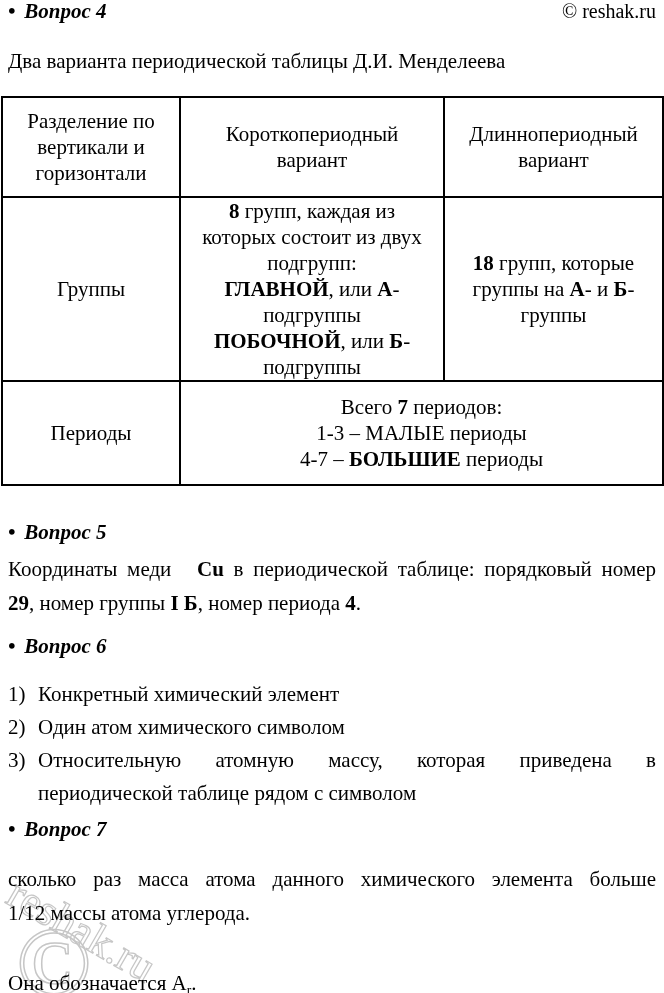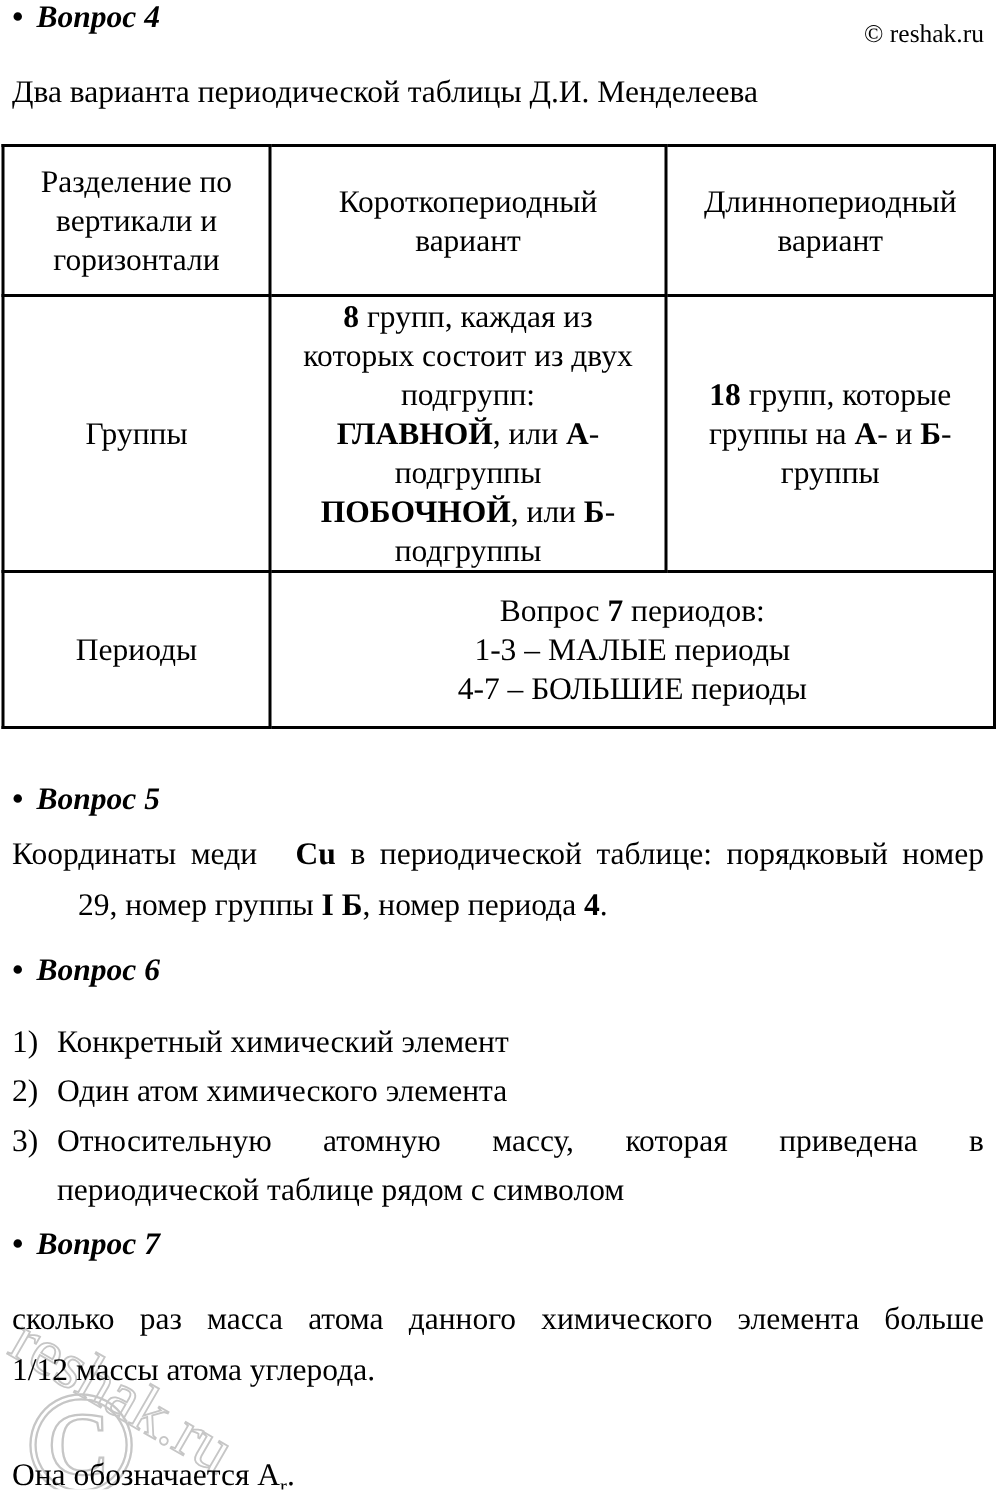--- a/index.html
+++ b/index.html
@@ -5,21 +5,21 @@
   * { margin:0; padding:0; box-sizing:border-box; }
   html,body { width:664px; height:993px; }
   body {
     position:relative; overflow:hidden; background:#ffffff; color:#000;
     font-family:"Liberation Serif", serif; font-size:21px;
   }
   .abs { position:absolute; }
   .q-heading { font-weight:bold; font-style:italic; line-height:22px; left:8px; }
   .q-heading .bullet { margin-right:9px; }
   #h4 { top:0; }
-  #credit { top:12px; right:8px; font-size:17px; line-height:22px; }
+  #credit { top:0; right:8px; font-size:20px; line-height:22px; }
   #intro { top:44px; left:8px; width:648px; line-height:34px; }
 
   #tbl { top:96px; left:1px; width:661px; border-collapse:collapse; table-layout:fixed;
          text-align:center; line-height:26px; }
   #tbl td { border:2px solid #000; vertical-align:middle; padding:0 4px; }
 
   #h5 { top:521px; }
   #p5 { top:552px; left:8px; width:648px; line-height:34px; }
   .jl { text-align:justify; text-align-last:justify; }
 
@@ -65,44 +65,44 @@
       <td><span>Короткопериодный</span><br><span>вариант</span></td>
       <td><span>Длиннопериодный</span><br><span>вариант</span></td>
     </tr>
     <tr style="height:184px;">
       <td>Группы</td>
       <td><span style="font-weight: bold;">8</span><span> групп, каждая из</span><br><span>которых состоит из двух</span><br><span>подгрупп:</span><br><span style="font-weight: bold;">ГЛАВНОЙ</span><span>, или </span><span style="font-weight: bold;">А</span><span>-</span><br><span>подгруппы</span><br><span style="font-weight: bold;">ПОБОЧНОЙ</span><span>, или </span><span style="font-weight: bold;">Б</span><span>-</span><br><span>подгруппы</span></td>
       <td><span style="font-weight: bold;">18</span><span> групп, которые</span><br><span>группы на </span><span style="font-weight: bold;">А</span><span>- и </span><span style="font-weight: bold;">Б</span><span>-</span><br><span>группы</span></td>
     </tr>
     <tr style="height:104px;">
       <td>Периоды</td>
-      <td colspan="2"><span>Вопрос </span><span style="font-weight: bold;">7</span><span> периодов:</span><br><span>1-3 – </span><span style="font-weight: normal;">МАЛЫЕ</span><span> периоды</span><br><span>4-7 – </span><span style="font-weight: normal;">БОЛЬШИЕ</span><span> периоды</span></td>
+      <td colspan="2"><span>Всего </span><span style="font-weight: bold;">7</span><span> периодов:</span><br><span>1-3 – </span><span style="font-weight: normal;">МАЛЫЕ</span><span> периоды</span><br><span>4-7 – </span><span style="font-weight: bold;">БОЛЬШИЕ</span><span> периоды</span></td>
     </tr>
   </tbody>
 </table>
 
 <div id="h5" class="abs q-heading content">
   <span class="bullet">•</span><span>Вопрос 5</span>
 </div>
 <div id="p5" class="abs content">
   <div class="jl"><span>Координаты меди </span><span style="font-weight: bold; margin-left: 16px;">Cu</span><span> в периодической таблице: порядковый номер</span></div>
-  <div><span style="font-weight: normal; margin-left: 44px;">29</span><span>, номер группы </span><span style="font-weight: bold; margin-top: 11px;">I Б</span><span>, номер периода </span><span style="font-weight: bold;">4</span><span>.</span></div>
+  <div><span style="font-weight: bold;">29</span><span>, номер группы </span><span style="font-weight: bold; margin-top: 11px;">I Б</span><span>, номер периода </span><span style="font-weight: bold;">4</span><span>.</span></div>
 </div>
 
 <div id="h6" class="abs q-heading content">
   <span class="bullet">•</span><span>Вопрос 6</span>
 </div>
 <div id="list6" class="abs content">
   <div class="li">
     <span class="num">1)</span>
     <div class="li-text"><span>Конкретный химический элемент</span></div>
   </div>
   <div class="li">
     <span class="num">2)</span>
-    <div class="li-text"><span>Один атом химического элемента</span></div>
+    <div class="li-text"><span>Один атом химического символом</span></div>
   </div>
   <div class="li">
     <span class="num">3)</span>
     <div class="li-text">
       <div class="jl"><span>Относительную атомную массу, которая приведена в</span></div>
       <div><span>периодической таблице рядом с символом</span></div>
     </div>
   </div>
 </div>
 

